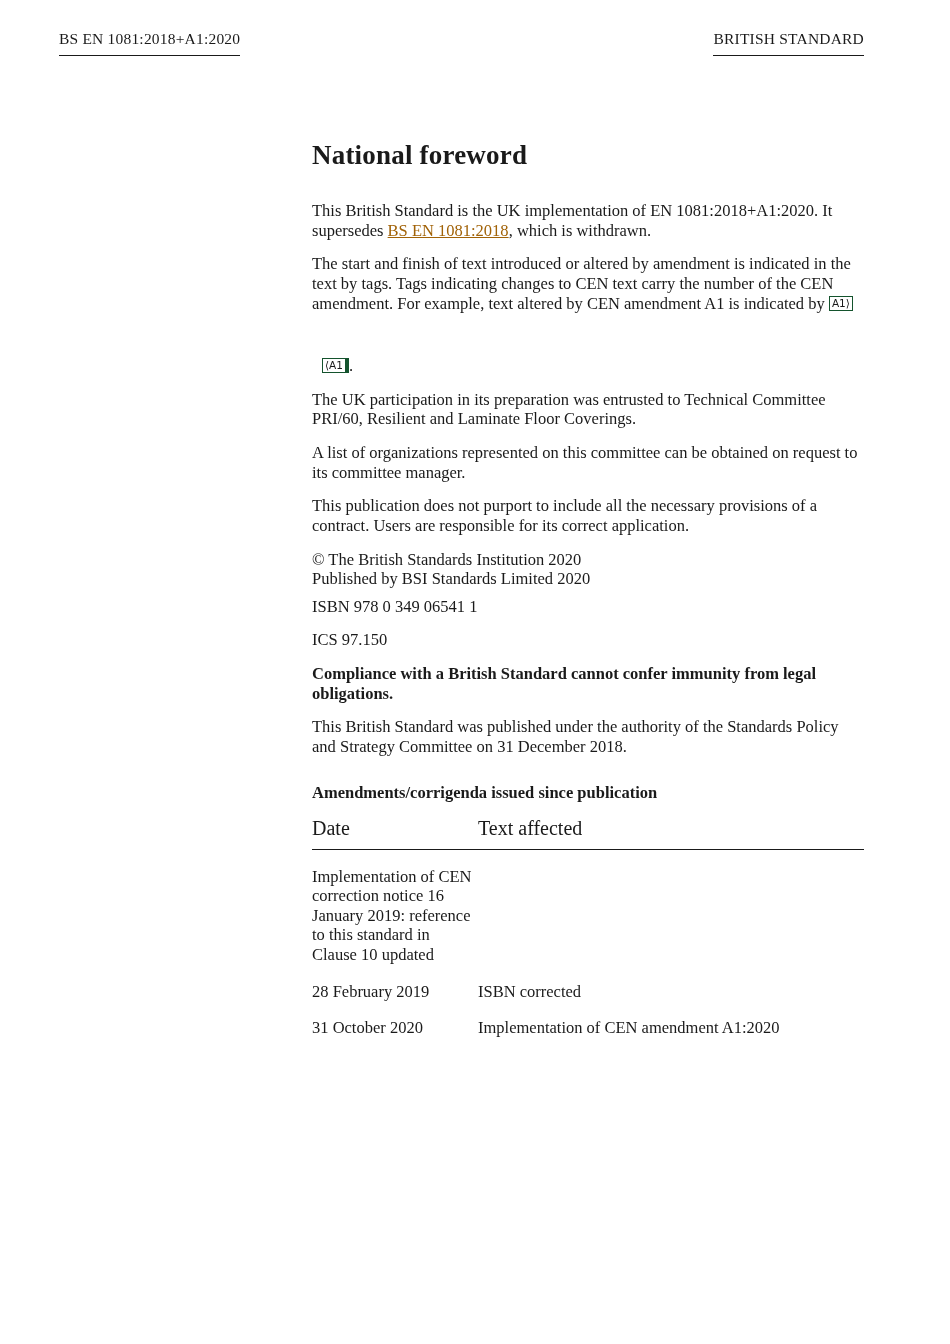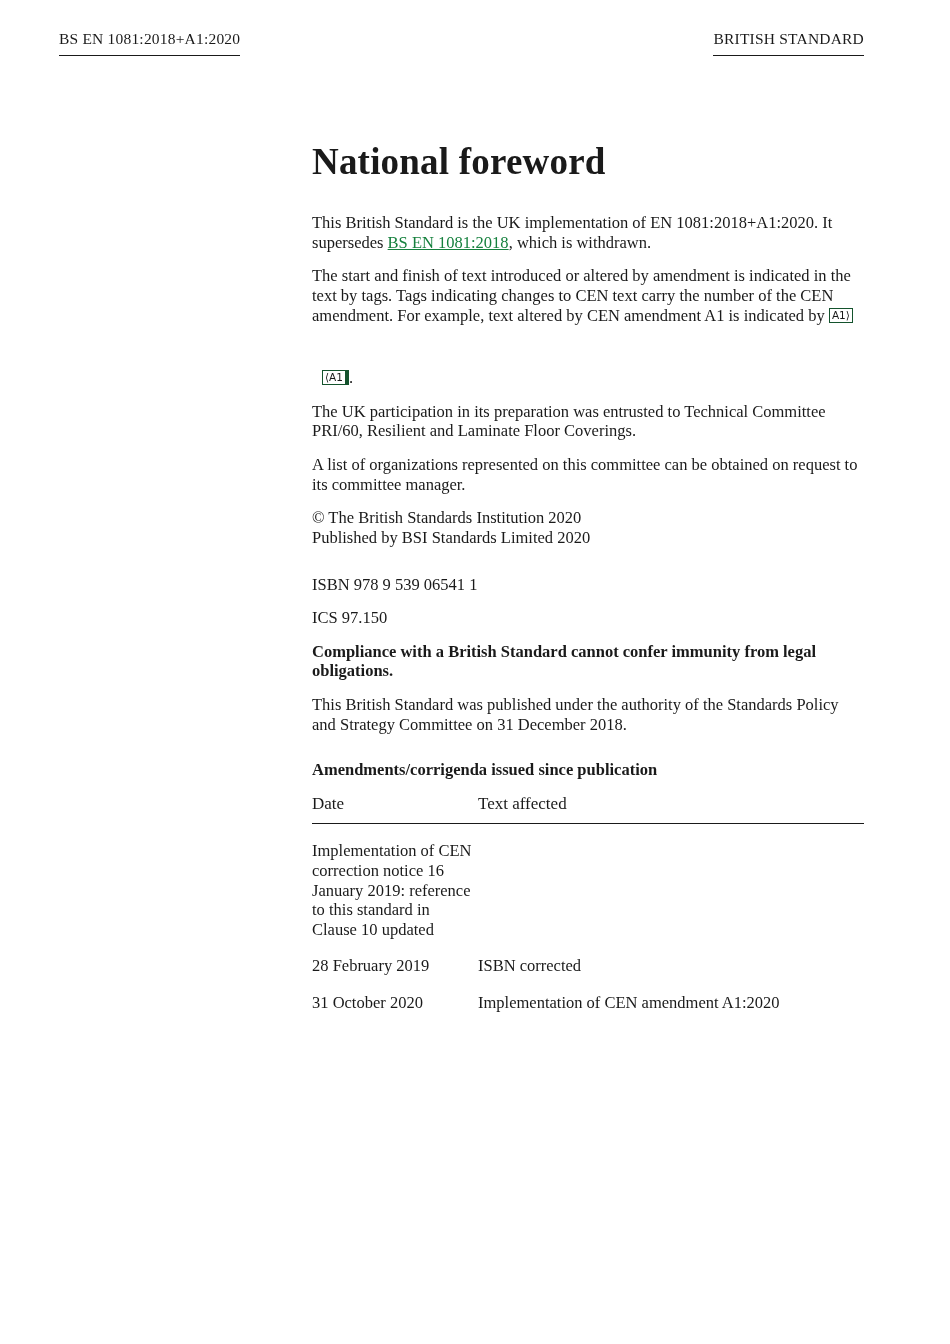--- a/index.html
+++ b/index.html
@@ -29,64 +29,64 @@
     border-bottom: 1px solid #1a1a1a;
     letter-spacing: 0.2px;
     white-space: nowrap;
   }
   .content {
     margin-left: 312px;
     width: 552px;
   }
   h1.title {
     margin-top: 84px;
-    font-size: 37px;
+    font-size: 27px;
     font-weight: bold;
     letter-spacing: 0.2px;
     margin-bottom: 30px;
   }
   .para {
     font-size: 16.5px;
     line-height: 1.19;
     margin-bottom: 14px;
   }
   .para.bold { font-weight: bold; }
   a.std-link {
-    color: #15803d;
+    color: #a16207;
     text-decoration: underline;
     cursor: pointer;
   }
   .amend-tag {
     display: inline-block;
     font-family: "DejaVu Sans", sans-serif;
     font-size: 10.5px;
     line-height: 1.15;
     border: 1px solid #14532d;
     padding: 0 2px 1px 2px;
     vertical-align: 2px;
     white-space: nowrap;
   }
   .amend-tag.close {
     margin-left: 10px;
     border-right-width: 4px;
     margin-top: 45px;
   }
-  .copyright-block { margin-bottom: 27px; }
+  .copyright-block { margin-bottom: 8px; }
   .copyright-block div { font-size: 16.5px; line-height: 1.19; }
   .amend-heading {
     margin-top: 26px;
     font-size: 16.5px;
     font-weight: bold;
     margin-bottom: 14px;
   }
   .amend-table { width: 552px; }
   .amend-table-head {
     display: grid;
     grid-template-columns: 166px 1fr;
-    font-size: 17px;
+    font-size: 20px;
     padding-bottom: 9px;
     border-bottom: 1.5px solid #1a1a1a;
   }
   .amend-row {
     display: grid;
     grid-template-columns: 166px 1fr;
     font-size: 16.5px;
     line-height: 1.19;
     margin-top: 17px;
   }
@@ -107,27 +107,28 @@
     <h1 class="title">National foreword</h1>
 
     <p class="para"><span>This British Standard is the UK implementation of EN 1081:2018+A1:2020. It supersedes </span><a class="std-link">BS EN 1081:2018</a><span>, which is withdrawn.</span></p>
 
     <p class="para"><span>The start and finish of text introduced or altered by amendment is indicated in the text by tags. Tags indicating changes to CEN text carry the number of the CEN amendment. For example, text altered by CEN amendment A1 is indicated by </span><span class="amend-tag open">A1⟩</span><span class="amend-tag close">⟨A1</span><span>.</span></p>
 
     <p class="para">The UK participation in its preparation was entrusted to Technical Committee PRI/60, Resilient and Laminate Floor Coverings.</p>
 
     <p class="para">A list of organizations represented on this committee can be obtained on request to its committee manager.</p>
 
+    <p class="para">This publication does not purport to include all the necessary provisions of a contract. Users are responsible for its correct application.</p>
 
     <div class="copyright-block">
       <div>© The British Standards Institution 2020</div>
       <div>Published by BSI Standards Limited 2020</div>
     </div>
 
-    <p class="para">ISBN 978 9 539 06541 1</p>
+    <p class="para">ISBN 978 0 349 06541 1</p>
 
     <p class="para">ICS 97.150</p>
 
     <p class="para bold">Compliance with a British Standard cannot confer immunity from legal obligations.</p>
 
     <p class="para">This British Standard was published under the authority of the Standards Policy and Strategy Committee on 31 December 2018.</p>
 
     <h2 class="amend-heading">Amendments/corrigenda issued since publication</h2>
 
     <div class="amend-table">

